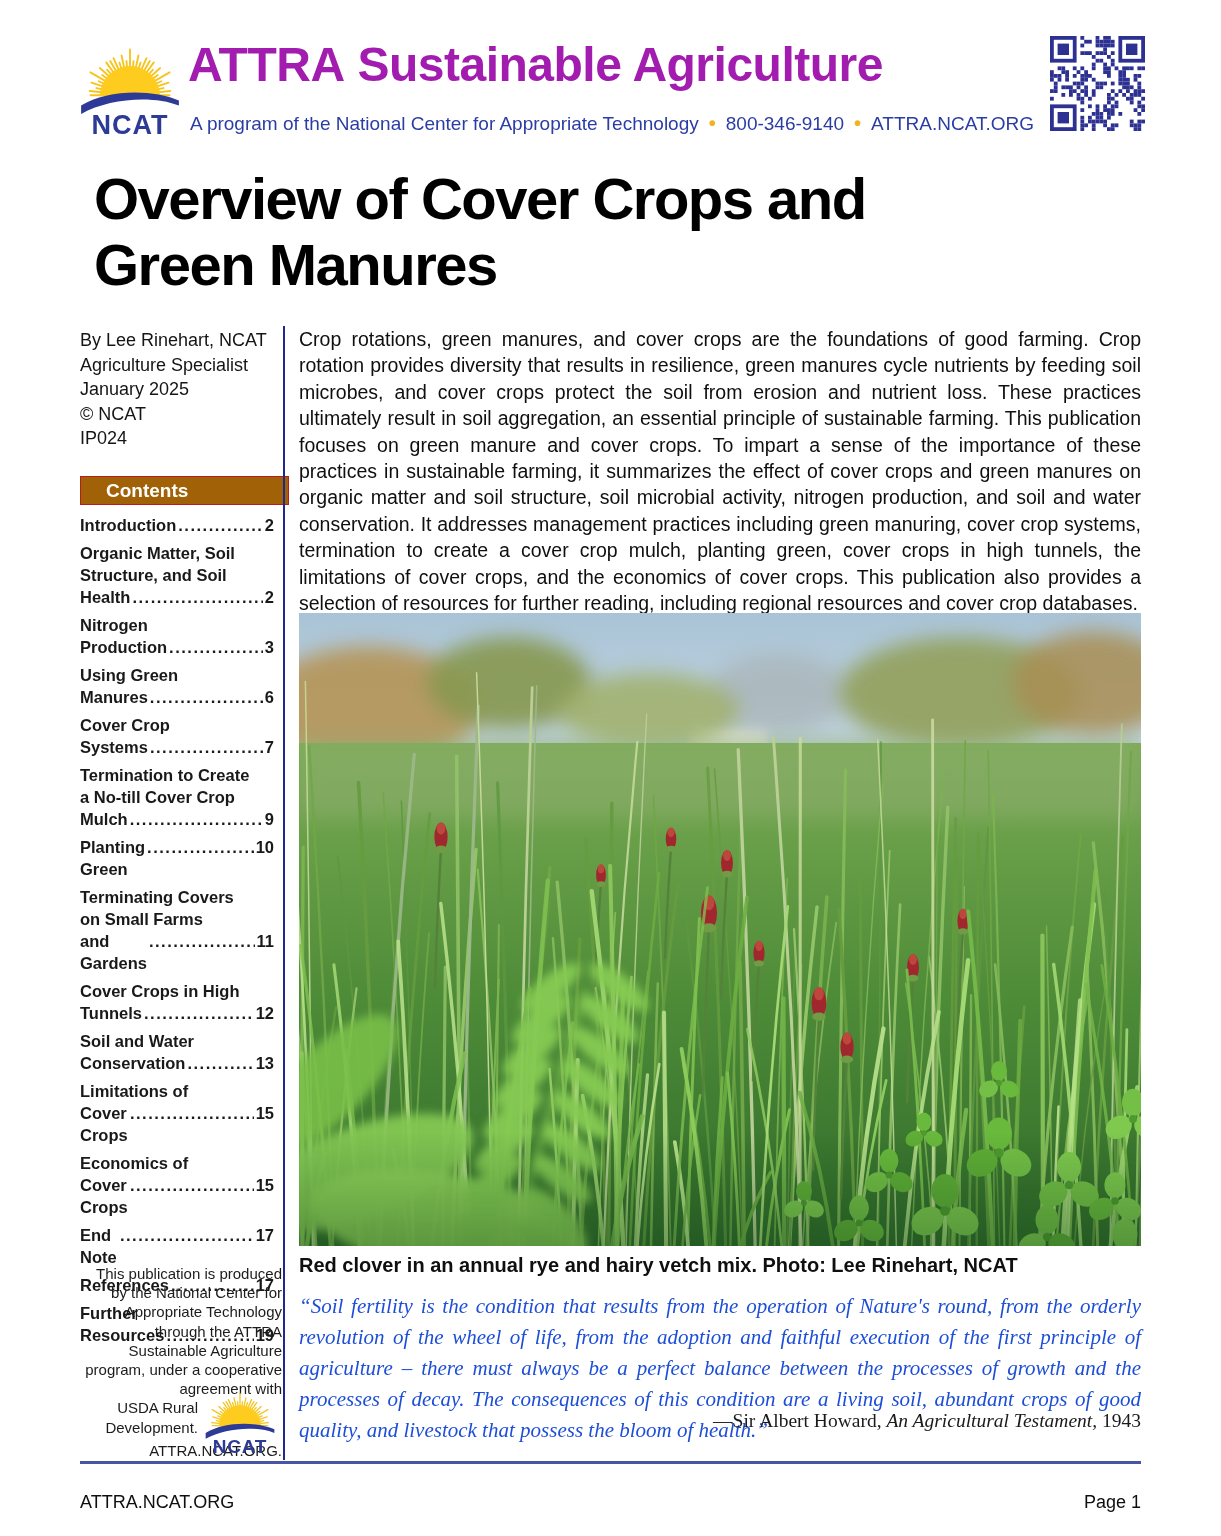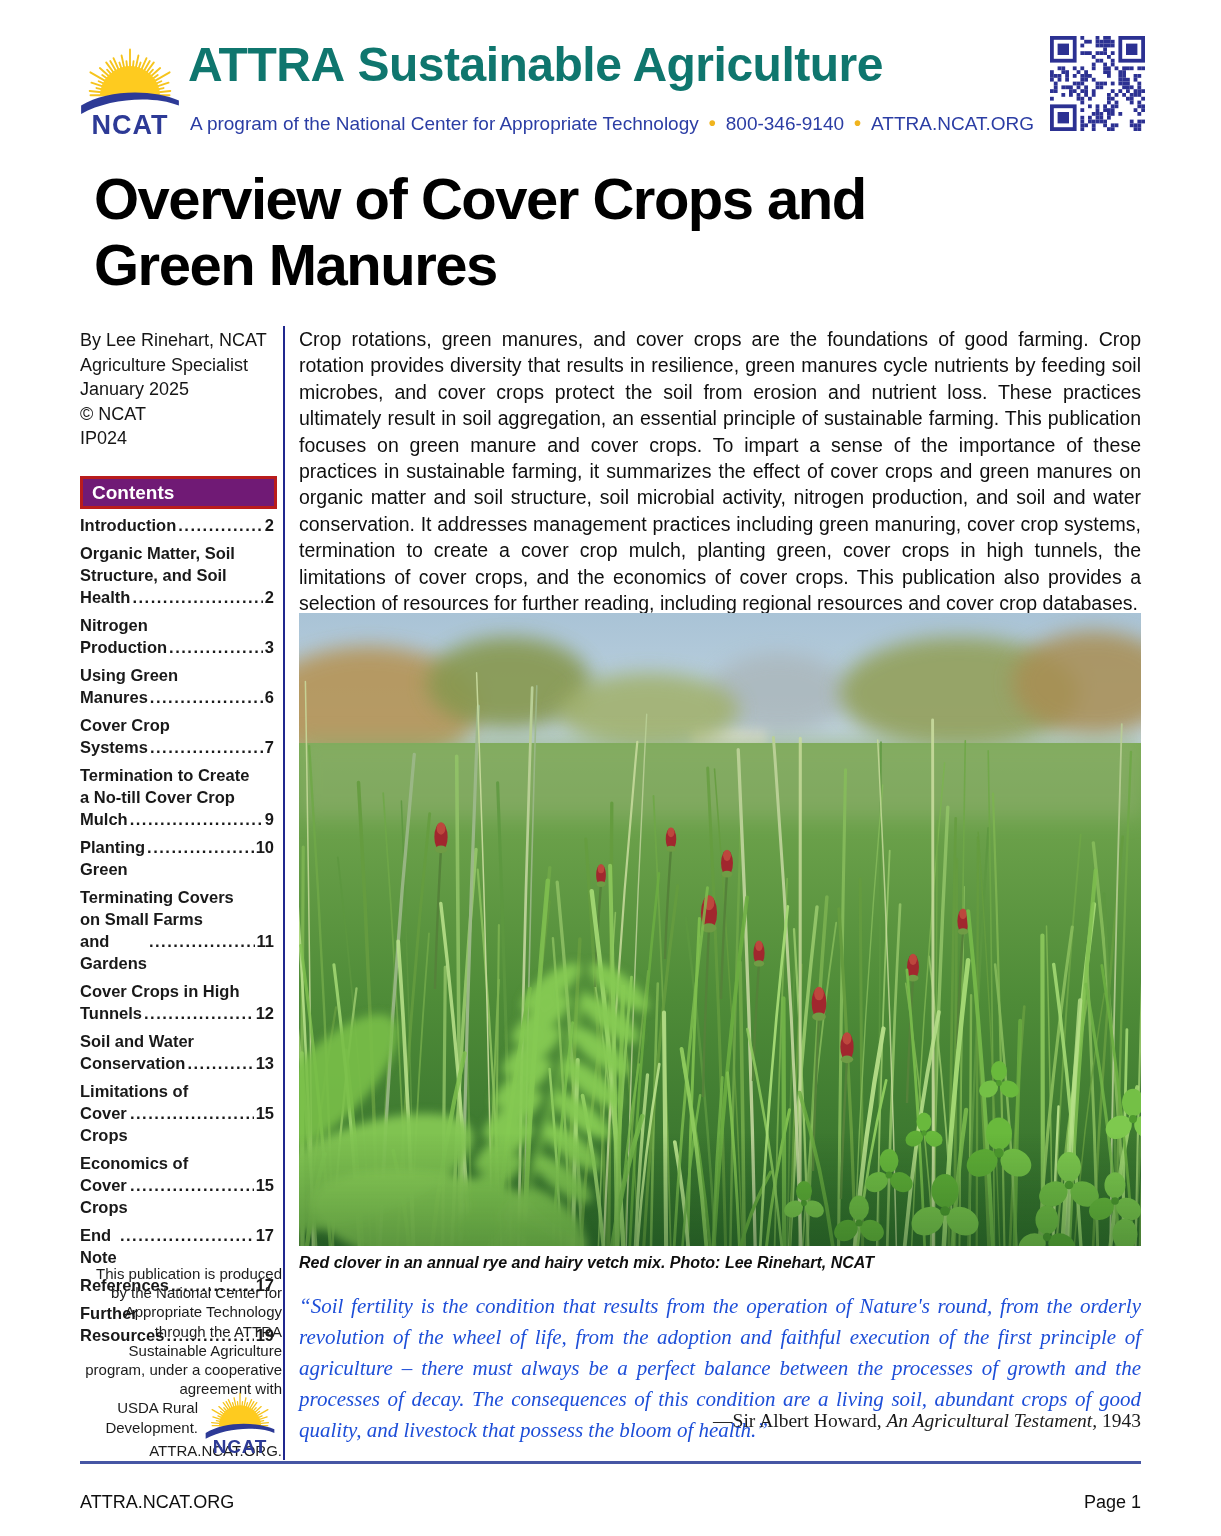--- a/index.html
+++ b/index.html
@@ -3,53 +3,53 @@
 <meta charset="utf-8">
 <style>
   html,body{margin:0;padding:0;}
   body{
     width:1221px;height:1536px;background:#ffffff;position:relative;
     font-family:"Liberation Sans",sans-serif;color:#111;overflow:hidden;
   }
   .abs{position:absolute;}
 
   
-  .brand{left:188px;top:40px;width:850px;color:#0f766e;font-size:48px;line-height:1.05;letter-spacing:-0.5px;white-space:nowrap;}
+  .brand{left:188px;top:40px;width:850px;color:#a21caf;font-size:48px;line-height:1.05;letter-spacing:-0.5px;white-space:nowrap;}
   .brand .b1{font-weight:800;}
   .brand .b2{font-weight:700;}
   .tagline{left:190px;top:112px;width:850px;font-size:19px;font-weight:500;color:#2b3da4;white-space:nowrap;}
   .tagline .dot{color:#f0b41e;font-weight:700;margin:0 10px;font-size:20px;}
   .ncat-logo{display:block;}
   .ncat-logo text{font-family:"Liberation Sans",sans-serif;font-weight:800;fill:#2d3a96;letter-spacing:1px;}
   #qr-box{left:1050px;top:36px;width:95px;height:95px;}
 
   
   .page-title{left:78px;top:150px;width:900px;font-size:58px;font-weight:700;color:#000;
     line-height:1.14;letter-spacing:-1.5px;}
 
   
   .byline{left:80px;top:328px;width:205px;font-size:18px;line-height:24.6px;color:#151515;white-space:pre-line;}
-  .contents-bar{left:80px;top:476px;width:182px;height:27px;background:#701a75;color:#fff;
-    font-size:19px;font-weight:700;line-height:27px;padding-left:9px;border:3px solid #b91c1c;}
+  .contents-bar{left:80px;top:476px;width:182px;height:27px;background:#a16207;color:#fff;
+    font-size:19px;font-weight:700;line-height:27px;padding-left:25px;border:1px solid #b91c1c;}
   #toc-list{left:80px;top:514px;width:194px;}
   .toc-item{margin-bottom:6px;font-size:16.5px;font-weight:700;color:#191919;line-height:22px;cursor:pointer;}
   .toc-row{display:flex;align-items:baseline;}
   .toc-dots{flex:1 1 auto;overflow:hidden;white-space:nowrap;margin:0 2px;}
   .toc-dots::after{content:"..........................................";letter-spacing:1.5px;}
   .toc-page{flex:0 0 auto;}
   .note{left:80px;top:1264px;width:202px;font-size:15px;line-height:19.2px;color:#1c1c1c;text-align:right;}
   .note-tail{width:118px;}
   .note-url{margin-top:4px;}
   #note-logo{left:203px;top:1384px;}
   .vline{left:283px;top:326px;width:2px;height:1134px;background:#20288e;}
 
   
   .intro{left:299px;top:326px;width:842px;font-size:19.5px;line-height:26.4px;color:#0f0f0f;text-align:justify;}
   #photo-box{left:299px;top:613px;width:842px;height:633px;}
-  .caption{left:299px;top:1254px;width:842px;font-size:16px;font-weight:700;font-style:italic;color:#0f0f0f;}
+  .caption{left:299px;top:1254px;width:842px;font-size:20px;font-weight:700;color:#0f0f0f;}
   .quote{left:299px;top:1291px;width:842px;font-family:"Liberation Serif",serif;font-style:italic;
     font-size:21px;line-height:31px;color:#1d4ed8;text-align:justify;}
   .attribution{left:299px;top:1410px;width:842px;text-align:right;font-family:Liberation Serif, serif;
     font-size:19.5px;color:#1a1a1a;}
   .attribution .work{font-style:italic;}
 
   
   .footer-rule{left:80px;top:1461px;width:1061px;height:2.5px;background:#4656a4;}
   .footer{left:80px;top:1492px;width:1061px;display:flex;justify-content:space-between;
     font-size:18px;color:#0f0f0f;}

